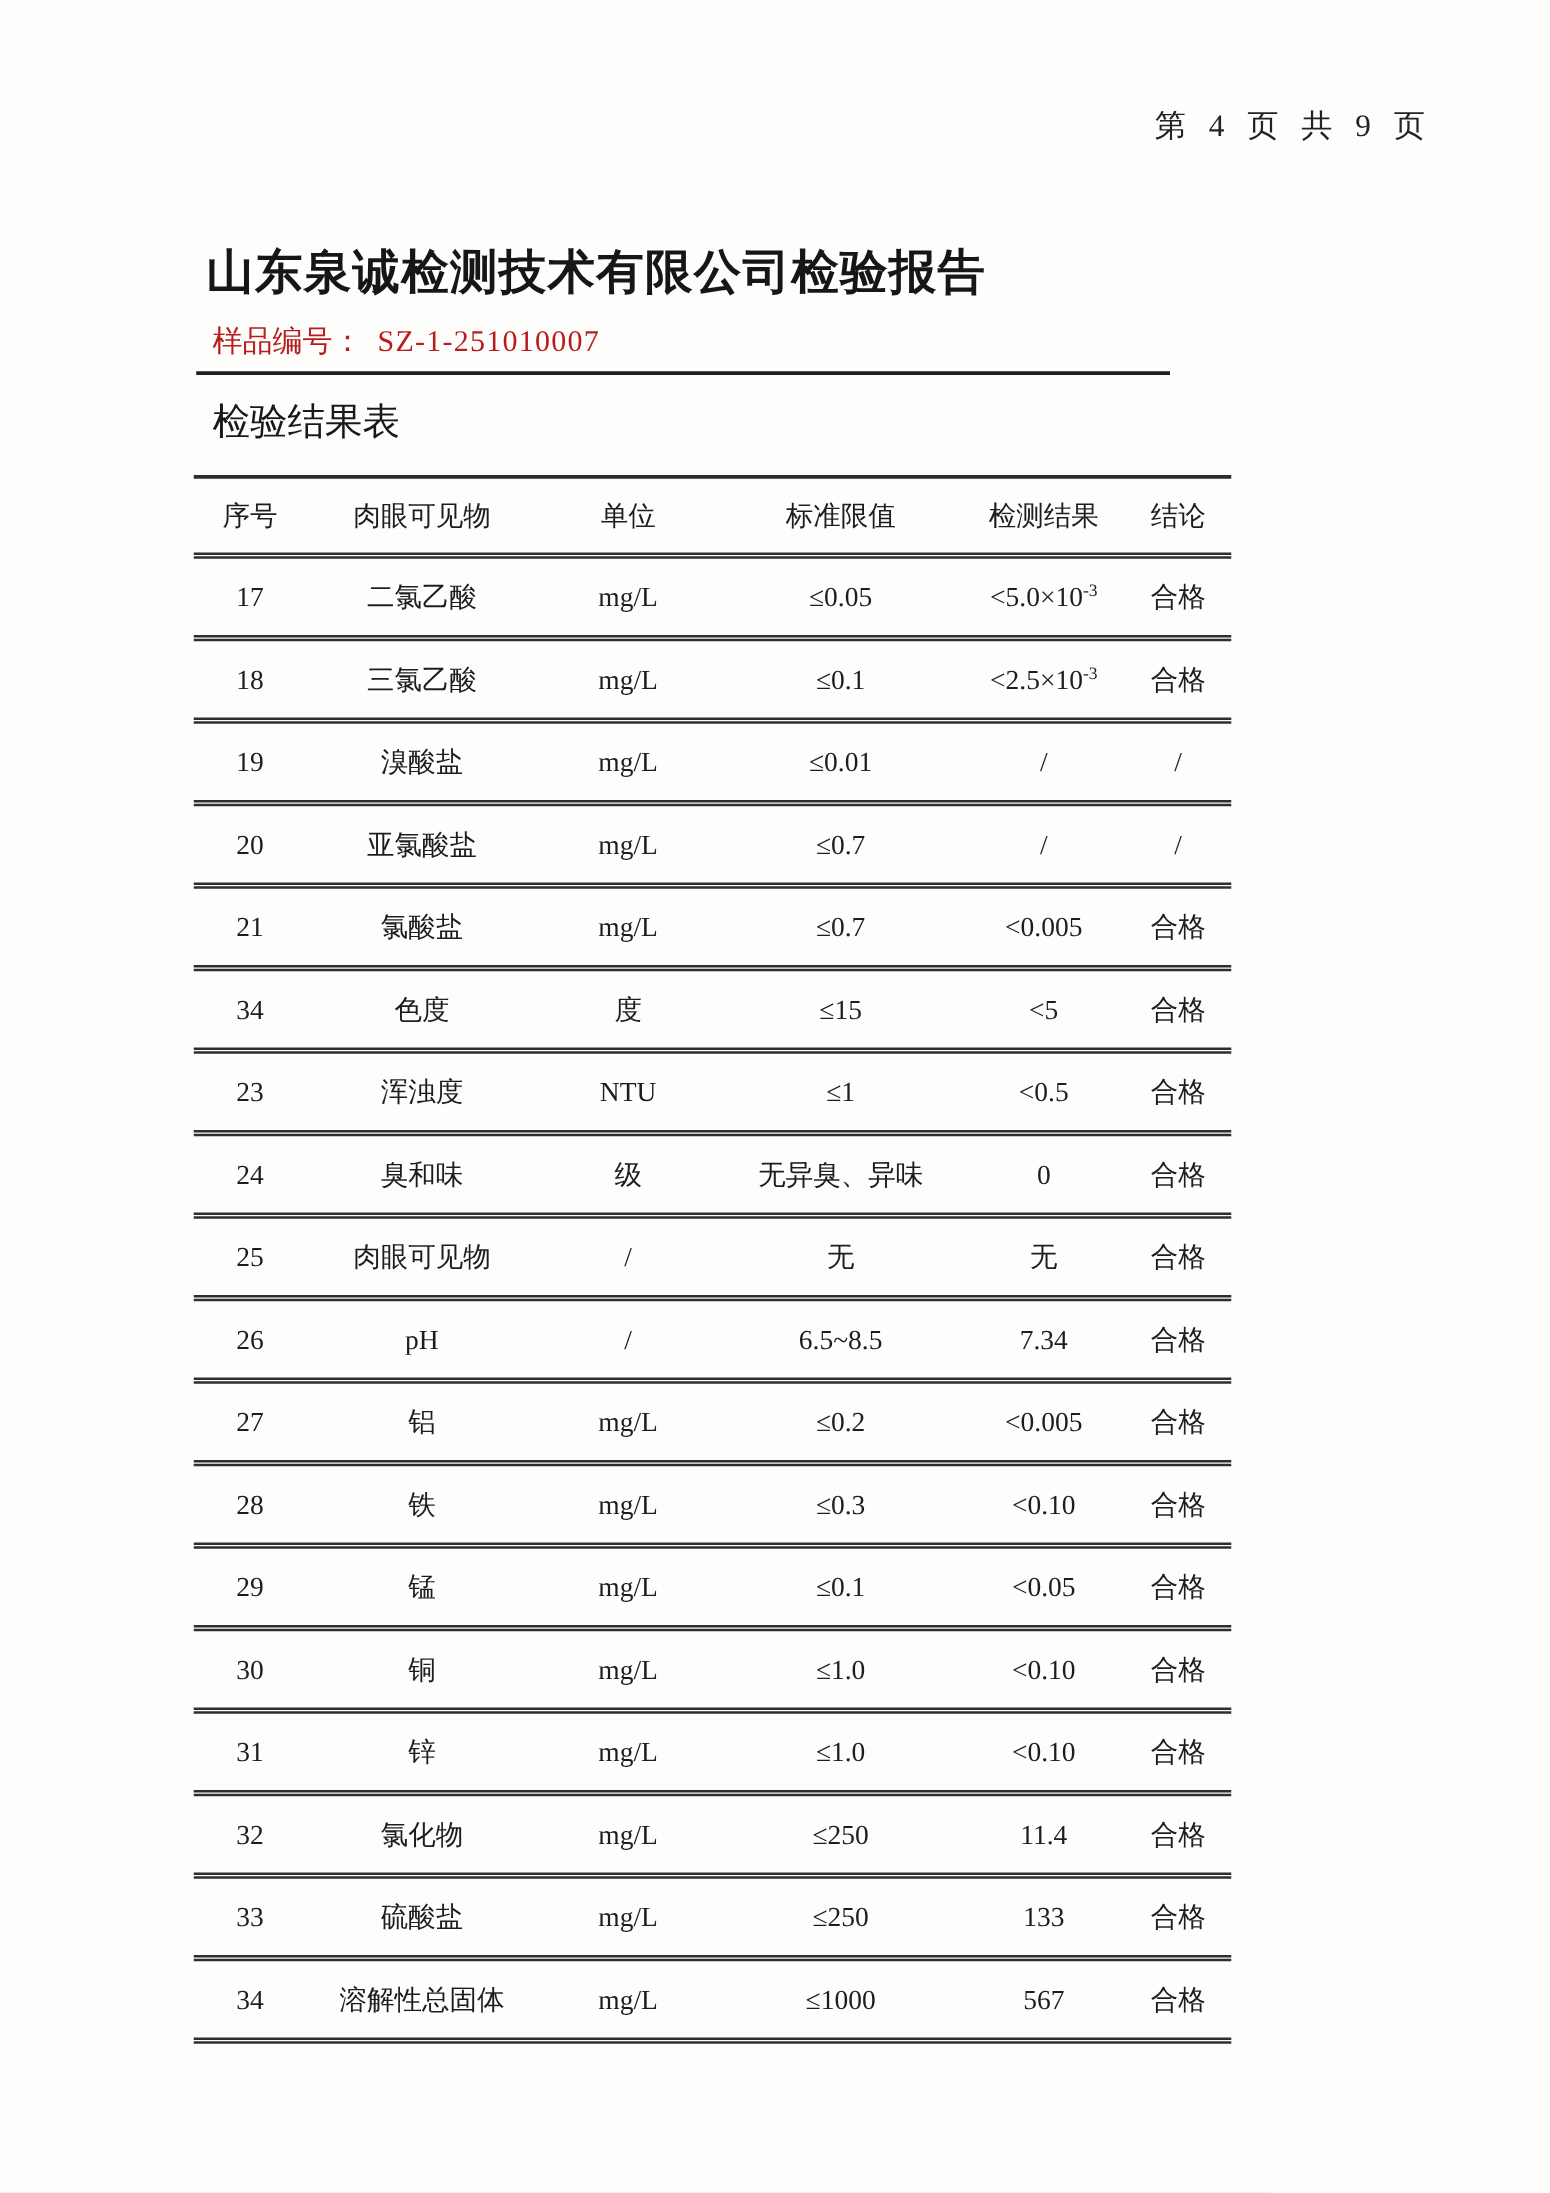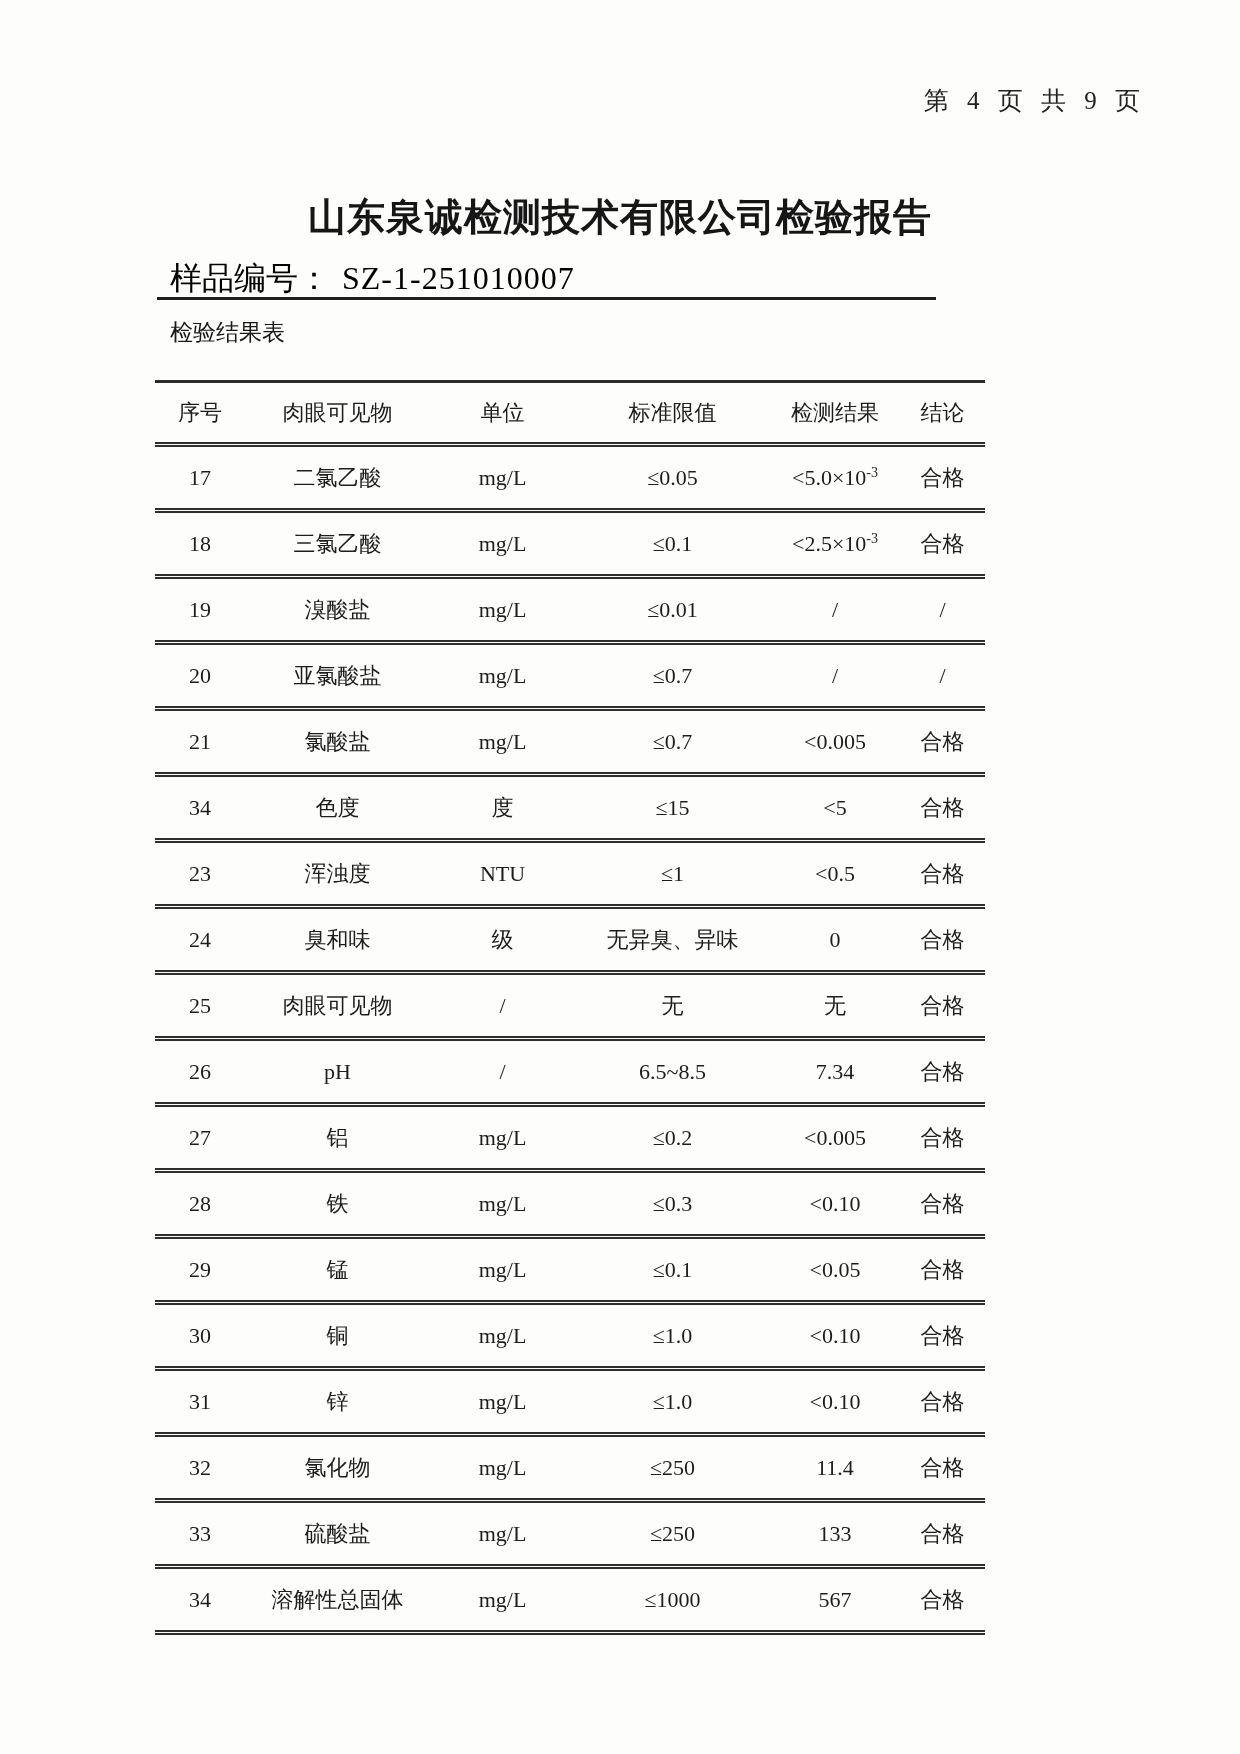--- a/index.html
+++ b/index.html
@@ -17,42 +17,42 @@
     top:84px; right:98px;
     font-size:25px;
     letter-spacing:2px;
     word-spacing:8px;
     color:#222;
   }
   .title {
     position:absolute;
     top:192px; left:165px; width:910px;
     margin:0;
-    text-align:center;
+    text-align:left;
     font-size:38px;
     font-weight:700;
     letter-spacing:1px;
     color:#161616;
   }
   .sample-row {
     position:absolute;
     top:257px; left:170px;
-    font-size:32px;
-    color:#000000;
+    font-size:24px;
+    color:#b91c1c;
   }
   .sample-val { margin-left:12px; letter-spacing:1px; }
   .sample-underline {
     position:absolute;
     top:297px; left:157px; width:779px;
     border-bottom:3px solid #1f1f1f;
   }
   .table-caption {
     position:absolute;
     top:317px; left:170px;
-    font-size:23px;
+    font-size:30px;
     color:#191919;
   }
   .rtable {
     position:absolute;
     top:360px; left:155px; width:830px;
     border-top:3px solid #2b2b2b;
     margin-top:20px;
   }
   .thead {
     display:flex; align-items:center;

